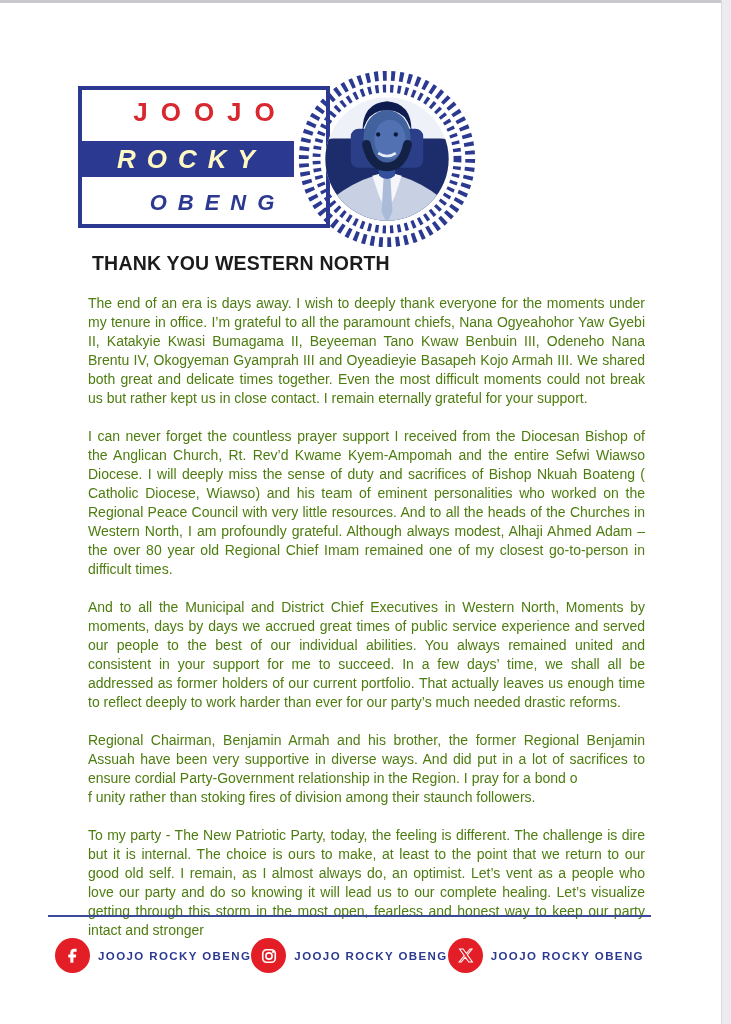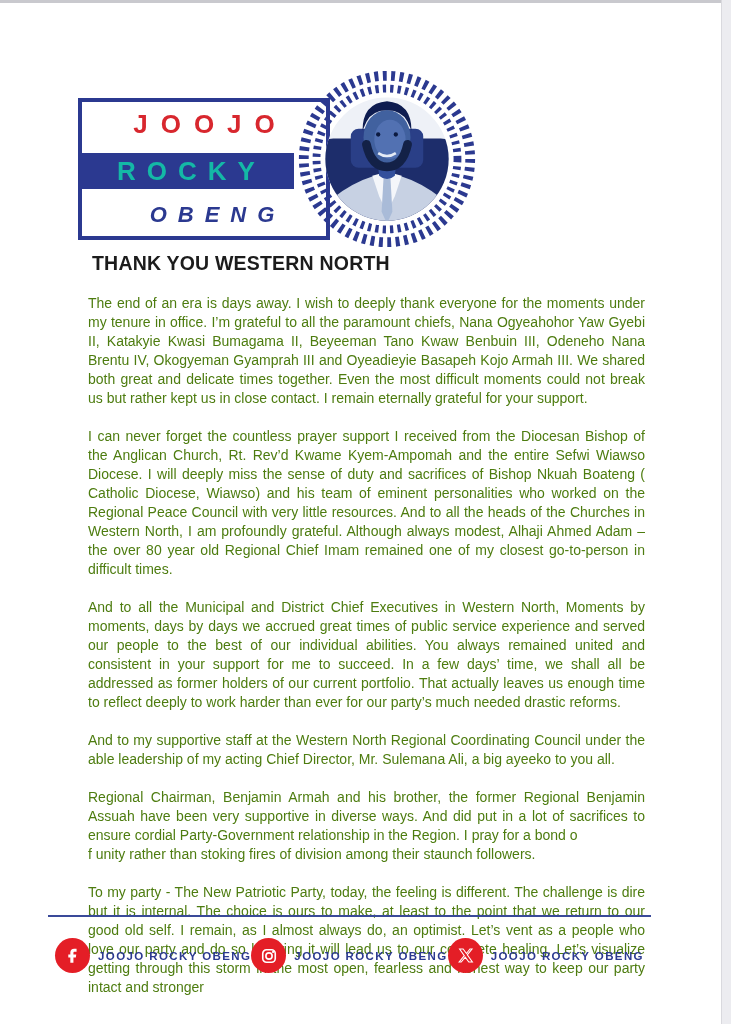--- a/index.html
+++ b/index.html
@@ -13,29 +13,28 @@
   .page { position:absolute; inset:0; background:#ffffff; }
   .top-edge { position:absolute; top:0; left:0; right:0; height:3px; background:#c9c9ce; }
   .right-edge { position:absolute; top:0; right:0; bottom:0; width:9px; background:#ececf0; border-left:1px solid #d9d9de; }
 
   
   .logo-box {
     position:absolute; left:78px; top:86px; width:252px; height:142px;
     border:4px solid #2b3990; box-sizing:border-box; background:#fff;
     display:flex; flex-direction:column; justify-content:space-between;
     padding:9px 0 10px 0;
-    margin-top:12px;
   }
   .logo-row { text-align:center; font-weight:bold; }
   .logo-joojo { color:#d8272e; font-size:26px; letter-spacing:13px; padding-left:13px; line-height:1; }
   .logo-rocky-bar {
     background:#2b3990; margin-left:-4px; width:216px; height:36px;
     display:flex; align-items:center; justify-content:center;
   }
-  .logo-rocky-bar span { color:#14b8a6; font-weight:bold; font-size:26px; letter-spacing:11px; padding-left:11px; line-height:1; }
+  .logo-rocky-bar span { color:#fef9c3; font-weight:bold; font-size:26px; letter-spacing:11px; padding-left:11px; line-height:1;font-style:italic; }
   .logo-obeng { color:#2b3990; font-size:22px; letter-spacing:11px; padding-left:27px; line-height:1;font-style:italic; }
 
   .portrait { position:absolute; left:294px; top:66px; width:186px; height:186px; }
   .portrait svg { display:block; }
 
   
   h1.page-title {
     position:absolute; left:88px; top:248px; margin:4px;
     font-size:19.5px; font-weight:bold; color:#1c1c1c; letter-spacing:0.2px;
   }
@@ -103,21 +102,20 @@
       </g>
     </svg>
   </div>
 
   <h1 class="page-title">THANK YOU WESTERN NORTH</h1>
 
   <main class="letter-body">
     <p>The end of an era is days away. I wish to deeply thank everyone for the moments under my tenure in office. I’m grateful to all the paramount chiefs, Nana Ogyeahohor Yaw Gyebi II, Katakyie Kwasi Bumagama II, Beyeeman Tano Kwaw Benbuin III, Odeneho Nana Brentu IV, Okogyeman Gyamprah III and Oyeadieyie Basapeh Kojo Armah III. We shared both great and delicate times together. Even the most difficult moments could not break us but rather kept us in close contact. I remain eternally grateful for your support.</p>
     <p>I can never forget the countless prayer support I received from the Diocesan Bishop of the Anglican Church, Rt. Rev’d Kwame Kyem-Ampomah and the entire Sefwi Wiawso Diocese. I will deeply miss the sense of duty and sacrifices of Bishop Nkuah Boateng ( Catholic Diocese, Wiawso) and his team of eminent personalities who worked on the Regional Peace Council with very little resources. And to all the heads of the Churches in Western North, I am profoundly grateful. Although always modest, Alhaji Ahmed Adam – the over 80 year old Regional Chief Imam remained one of my closest go-to-person in difficult times.</p>
     <p>And to all the Municipal and District Chief Executives in Western North, Moments by moments, days by days we accrued great times of public service experience and served our people to the best of our individual abilities. You always remained united and consistent in your support for me to succeed. In a few days’ time, we shall all be addressed as former holders of our current portfolio. That actually leaves us enough time to reflect deeply to work harder than ever for our party’s much needed drastic reforms.</p>
-    <p>And to my supportive staff at the Western North Regional Coordinating Council under the able leadership of my acting Chief Director, Mr. Sulemana Ali, a big ayeeko to you all.</p>
     <p>Regional Chairman, Benjamin Armah and his brother, the former Regional Benjamin Assuah have been very supportive in diverse ways. And did put in a lot of sacrifices to ensure cordial Party-Government relationship in the Region. I pray for a bond o
 f unity rather than stoking fires of division among their staunch followers.</p>
     <p>To my party - The New Patriotic Party, today, the feeling is different. The challenge is dire but it is internal. The choice is ours to make, at least to the point that we return to our good old self. I remain, as I almost always do, an optimist. Let’s vent as a people who love our party and do so knowing it will lead us to our complete healing. Let’s visualize getting through this storm in the most open, fearless and honest way to keep our party intact and stronger</p>
   </main>
 
   <hr class="divider">
 
   <footer class="social-footer">
 
     <div class="social">

